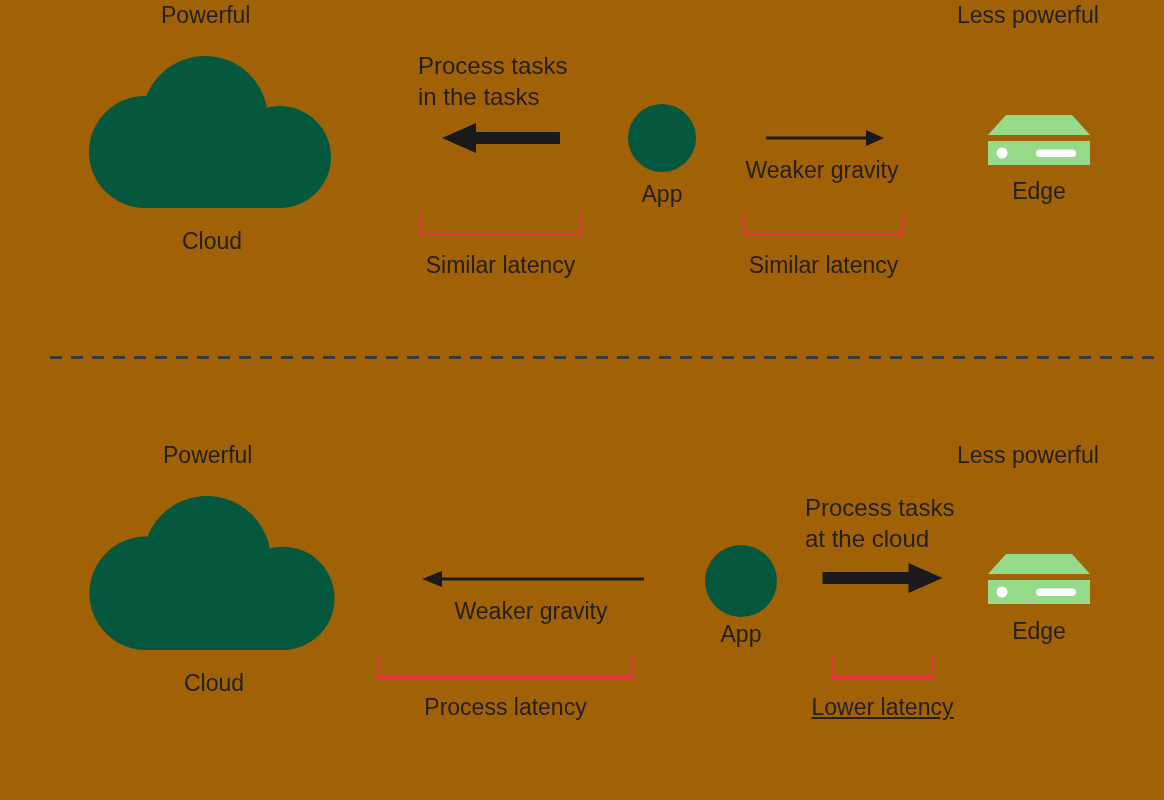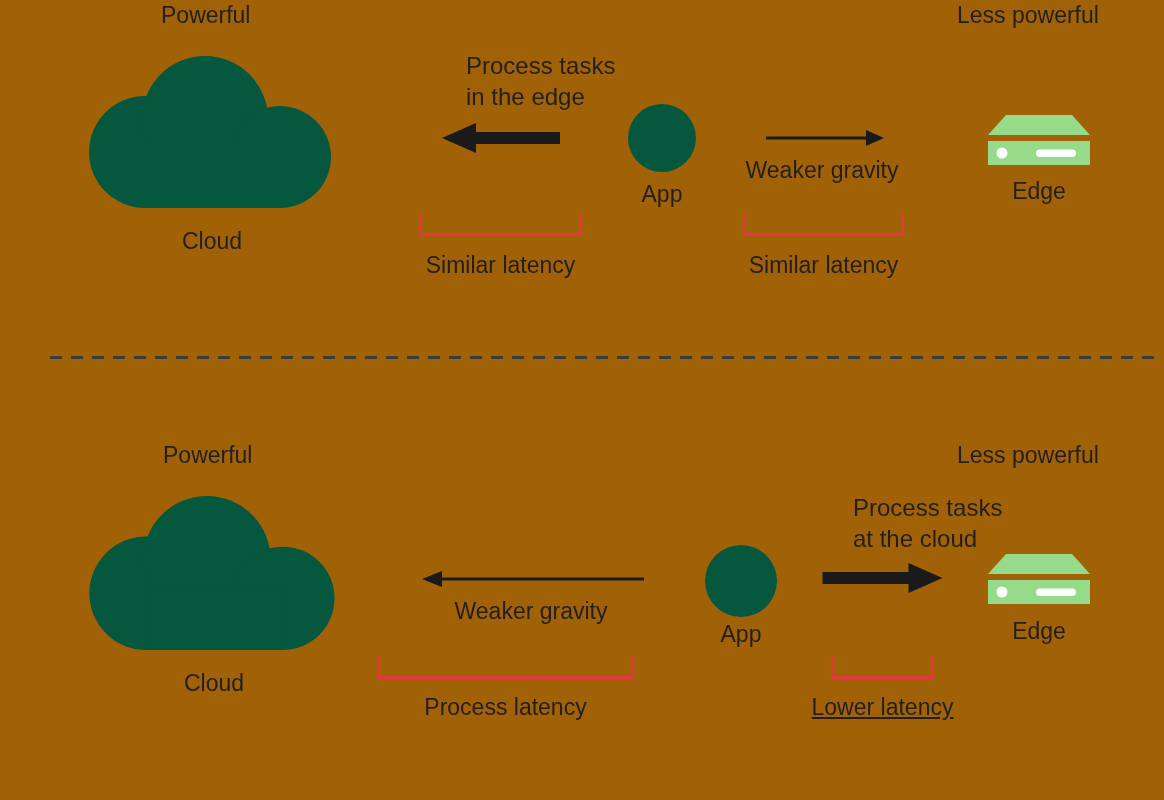--- a/index.html
+++ b/index.html
@@ -4,21 +4,21 @@
 <style>
   html,body { margin:0; padding:0; background:#ffffff; }
   .canvas {
     position:relative; width:1164px; height:800px; background:#a16207;
     font-family:"Liberation Sans", sans-serif; color:#231f20; overflow:hidden;
   }
   .abs { position:absolute; }
   .lbl { position:absolute; font-size:23px; line-height:1.2; white-space:nowrap; }
   .ctr { text-align:center; }
   .proc { position:absolute; font-size:24px; line-height:31px; white-space:nowrap; }
-  .proc span { display:block;margin-left:48px; }
+  .proc span { display:block; }
 
   
   .bracket {
     position:absolute;
     border-left:2px solid #e8353f;
     border-right:2px solid #e8353f;
     border-bottom:3px solid #e8353f;
     box-sizing:border-box;
   }
 
@@ -83,21 +83,21 @@
         <circle cx="57" cy="96" r="56"></circle>
         <circle cx="117" cy="63" r="63"></circle>
         <circle cx="192" cy="101" r="51"></circle>
         <rect x="57" y="90" width="135" height="62"></rect>
       </g>
     </svg>
     <div class="lbl ctr t-cloud-lbl">Cloud</div>
 
     <div class="proc t-proc">
       <span>Process tasks</span>
-      <span>in the edge</span>
+      <span>in the tasks</span>
     </div>
 
     <svg class="abs t-thick-arrow" viewBox="0 0 118 32">
       <polygon fill="#1a1a1a" points="0,16 34,1 34,10 118,10 118,22 34,22 34,31"></polygon>
     </svg>
 
     <div class="app-circle t-app"></div>
     <div class="lbl ctr t-app-lbl">App</div>
 
     <svg class="abs t-thin-arrow" viewBox="0 0 118 16">

